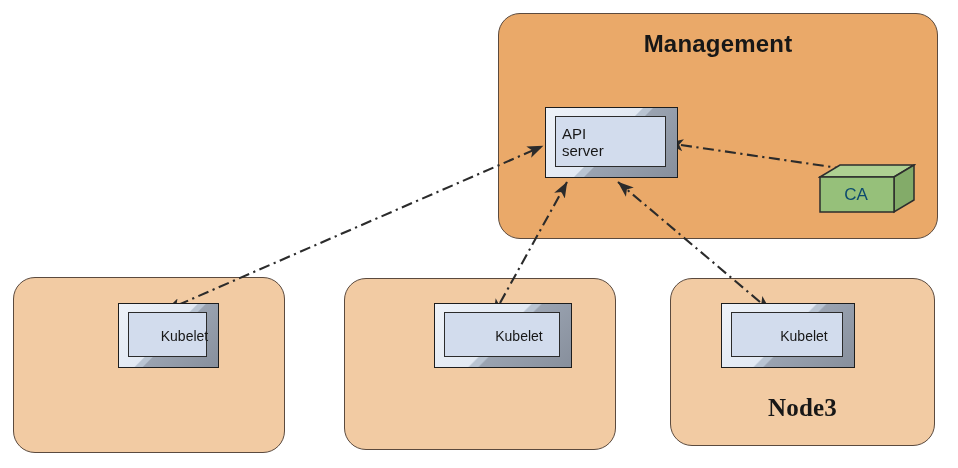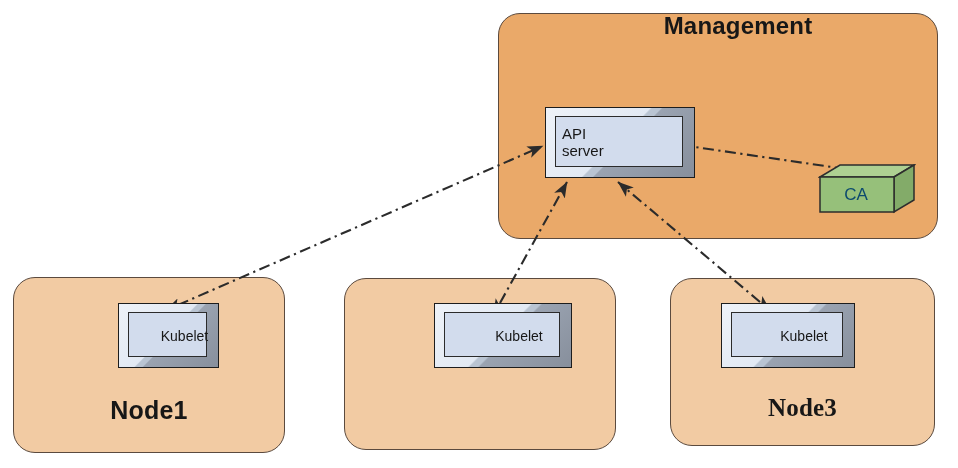--- a/index.html
+++ b/index.html
@@ -99,26 +99,25 @@
     z-index: 5;
   }
 </style>
 </head>
 <body>
 
 <div id="diagram-root">
 
   <div class="group-box" style="left:498px; top:13px; width:440px; height:226px; background:#eaa969;">
   </div>
-  <div class="group-label" style="left:498px; top:12px; width:440px; font-size:24px;padding-left:20px;">
+  <div class="group-label" style="left:498px; top:30px; width:440px; font-size:24px;">
     <div>Management</div>
   </div>
 
   <div class="group-box" style="left:13px; top:277px; width:272px; height:176px; background:#f2cba3;"></div>
-  <div class="group-label" style="left:13px; top:396px; width:272px; font-size:25px;">Node1</div>
 
   <div class="group-box" style="left:344px; top:278px; width:272px; height:172px; background:#f2cba3;"></div>
 
   <div class="group-box" style="left:670px; top:278px; width:265px; height:168px; background:#f2cba3;"></div>
   <div class="group-label" style="left:670px; top:394px; width:265px; font-size:25px;font-family:Liberation Serif, serif;">Node3</div>
 
   <svg class="svg-layer" viewBox="0 0 958 468" xmlns="http://www.w3.org/2000/svg">
     <defs>
       <marker id="arrowEnd" markerWidth="9" markerHeight="9" refX="7.4" refY="3.1" orient="auto" markerUnits="strokeWidth">
         <path d="M0,0.2 L7.6,3.1 L0,6.0 L1.9,3.1 Z" fill="#2b2b2b"></path>
@@ -134,21 +133,21 @@
       API server (bottom-left entry) --&gt;
     <line x1="500" y1="303" x2="567" y2="182" stroke="#2b2b2b" stroke-width="2.1" stroke-dasharray="11,4.5,2.2,4.5" marker-start="url(#arrowStart)" marker-end="url(#arrowEnd)"></line>
 
       API server (bottom-right entry) --&gt;
     <line x1="760" y1="302" x2="618" y2="182" stroke="#2b2b2b" stroke-width="2.1" stroke-dasharray="11,4.5,2.2,4.5" marker-start="url(#arrowStart)" marker-end="url(#arrowEnd)"></line>
 
       CA --&gt;
     <line x1="681" y1="145" x2="873" y2="173" stroke="#2b2b2b" stroke-width="2.1" stroke-dasharray="11,4.5,2.2,4.5" marker-start="url(#arrowStart)" marker-end="url(#arrowEnd)"></line>
   </svg>
 
-  <div class="bevel-box" style="left:545px; top:107px; width:150px; height:71px;">
+  <div class="bevel-box" style="left:545px; top:107px; width:133px; height:71px;">
     <div class="bev-tl"></div>
     <div class="bev-br"></div>
     <div class="bevel-inner"></div>
     <div class="bevel-label" style="font-size:15px;">
       <div>API</div>
       <div>server</div>
     </div>
   </div>
 
   <div class="cuboid" style="left:818px; top:164px; width:98px; height:50px;">

